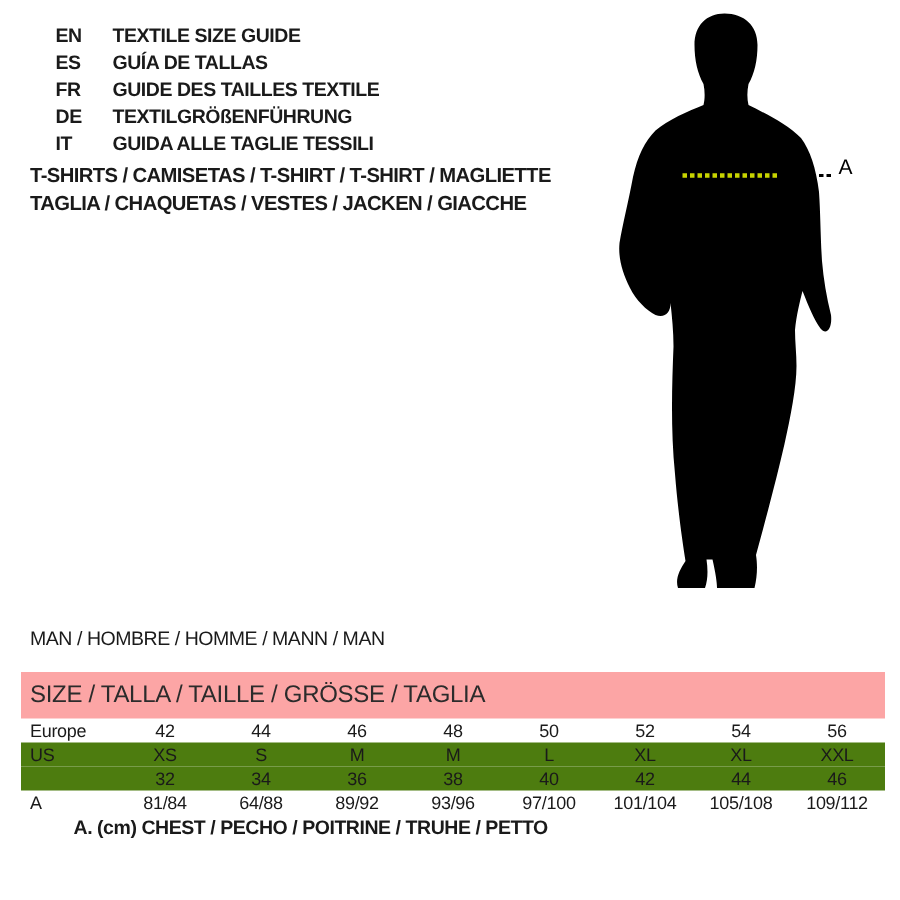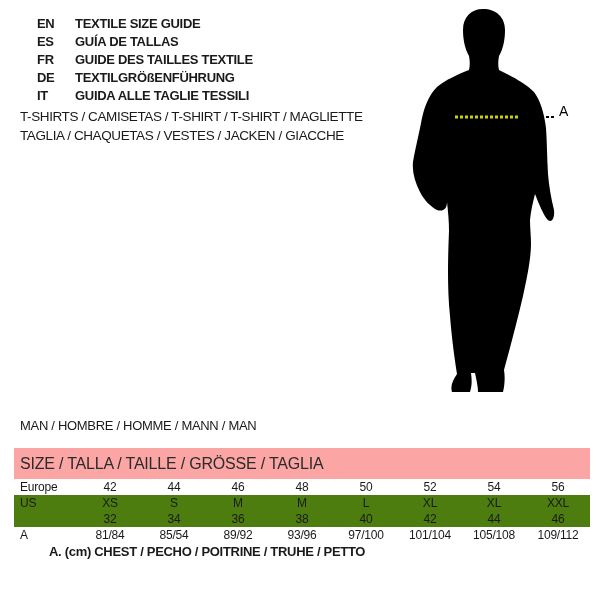--- a/index.html
+++ b/index.html
@@ -15,21 +15,21 @@
   .lang-list { position: absolute; left: 20px; top: 14px; }
   .lang-row { display: flex; height: 18px; align-items: center; padding-left: 17px; }
   .lang-code {
     width: 38px; font-size: 13px; font-weight: 700; letter-spacing: -0.3px;
   }
   .lang-label { font-size: 13px; font-weight: 700; letter-spacing: -0.3px; }
 
   
   .categories { position: absolute; left: 20px; top: 108px; }
   .category-line {
-    font-size: 13.5px; font-weight: 400; letter-spacing: -0.4px; line-height: 18.5px;
+    font-size: 13.5px; font-weight: 700; letter-spacing: -0.4px; line-height: 18.5px;
   }
 
   
   .figure-wrap { position: absolute; left: 403px; top: 6px; width: 196px; height: 398px; }
   .figure-wrap svg { display: block; }
   .measure-label {
     position: absolute; left: 156px; top: 97px;
     font-size: 14px; font-weight: 400; color: #000;
   }
 
@@ -174,21 +174,21 @@
     <span class="tcell">38</span>
     <span class="tcell">40</span>
     <span class="tcell">42</span>
     <span class="tcell">44</span>
     <span class="tcell">46</span>
   </div>
 
   <div class="trow">
     <span class="tlabel">A</span>
     <span class="tcell">81/84</span>
-    <span class="tcell">85/54</span>
+    <span class="tcell">64/88</span>
     <span class="tcell">89/92</span>
     <span class="tcell">93/96</span>
     <span class="tcell">97/100</span>
     <span class="tcell">101/104</span>
     <span class="tcell">105/108</span>
     <span class="tcell">109/112</span>
   </div>
 </div>
 
 <div class="footnote">A. (cm) CHEST / PECHO / POITRINE / TRUHE / PETTO</div>

